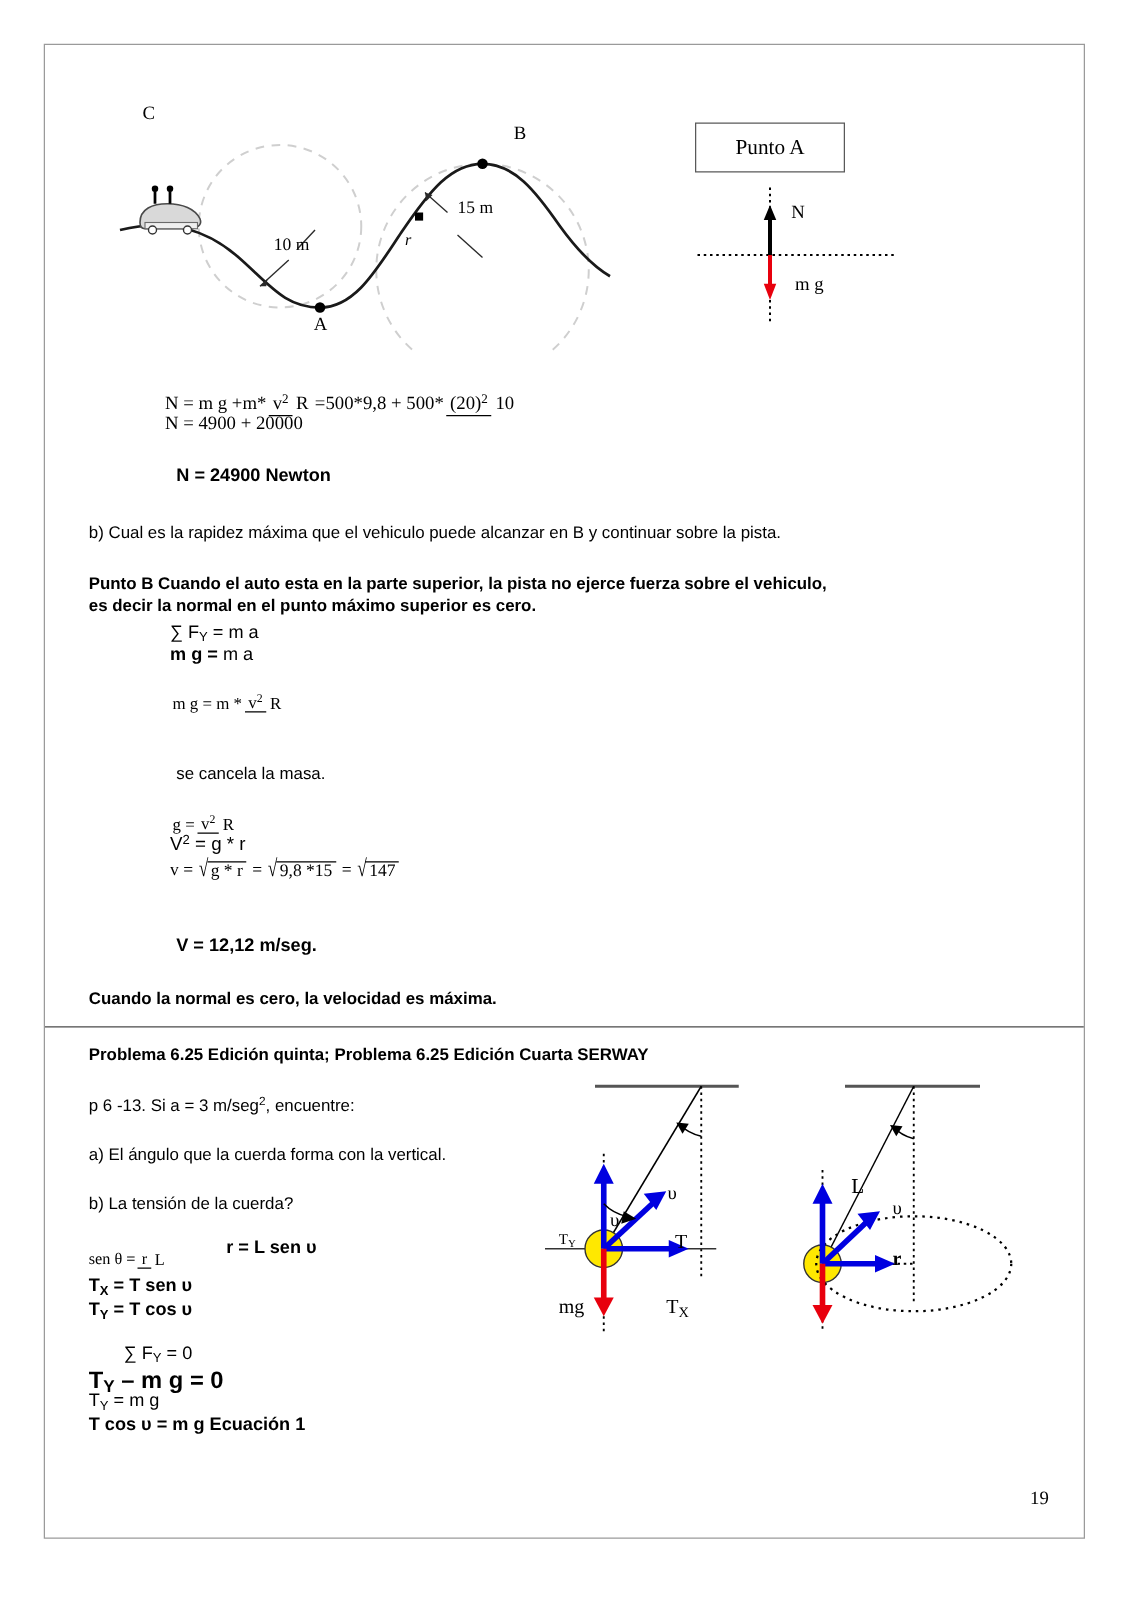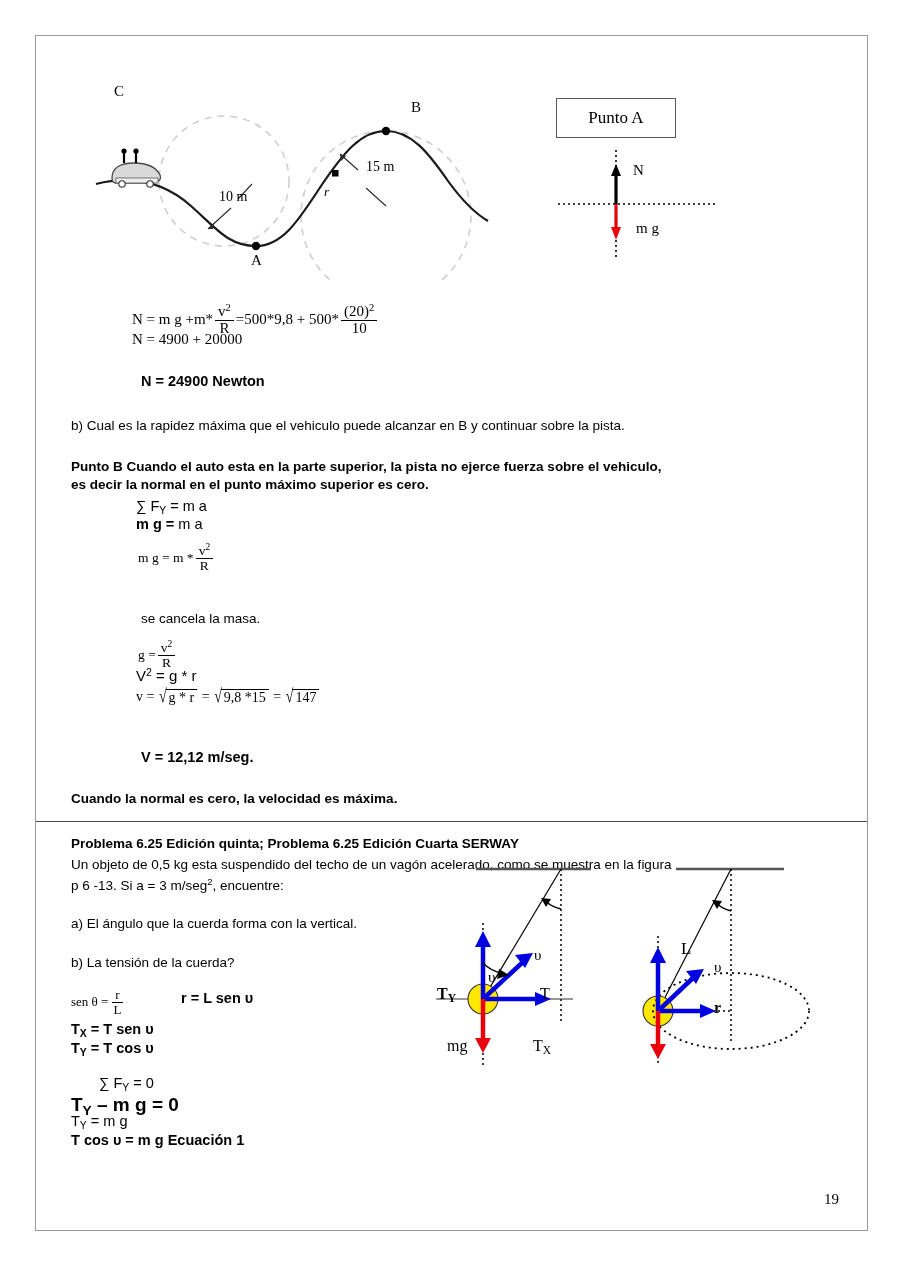--- a/index.html
+++ b/index.html
@@ -51,24 +51,23 @@
     position: absolute;
     font-family: "Liberation Serif", serif;
     font-size: 14px;
     color: #000;
     white-space: nowrap;
     display: flex;
     align-items: center;
   }
   .math .frac {
     display: inline-flex;
-    flex-direction: column;
     align-items: center;
     vertical-align: middle;
-    margin: 4px 2px;
+    margin: 16px 2px;
     line-height: 1.05;
   }
   .math .frac .num {
     border-bottom: 1.1px solid #000;
     padding: 0 3px 0px 3px;
   }
   .math .frac .den { padding: 0px 3px 0 3px; }
   .rad {
     display: inline-flex;
     align-items: stretch;
@@ -256,21 +255,20 @@
       </span>
   </div>
 
   <div class="txt bold" style="left:105px; top:712px; font-size:14.5px;">V = 12,12 m/seg.</div>
 
   <div class="txt bold" style="left:35px; top:755px;">Cuando la normal es cero, la velocidad es máxima.</div>
 
   <div class="sec-divider" style="top:785px;"></div>
 
   <div class="txt bold" style="left:35px; top:800px;">Problema 6.25 Edición quinta; Problema 6.25 Edición Cuarta   SERWAY</div>
-  <div class="txt" style="left:35px; top:821px;">Un objeto de 0,5 kg esta suspendido del techo de un vagón acelerado, como se muestra en la figura</div>
   <div class="txt" style="left:35px; top:840px;">
     <span>p 6 -13. Si a = 3 m/seg</span><sup class="sup">2</sup><span>, encuentre:</span>
   </div>
 
   <div class="txt" style="left:35px; top:880px;">a) El ángulo que la cuerda forma con la vertical.</div>
   <div class="txt" style="left:35px; top:919px;">b) La tensión de la cuerda?</div>
 
   <div class="math" style="left:35px; top:948px; font-size:13px;">
     <span>sen θ  =</span>
     <span class="frac">
@@ -334,21 +332,21 @@
       <line x1="52" y1="148" x2="52" y2="190" stroke="#e8000d" stroke-width="4.5"></line>
       <polygon points="52,202 44,187 60,187" fill="#e8000d"></polygon>
 
       <path d="M 52 112 A 36 36 0 0 0 70 122" fill="none" stroke="#000" stroke-width="1.3"></path>
       <polygon points="68,118 78,124 66,128" fill="#000"></polygon>
     </svg>
   </div>
   <div class="txt serif" style="left:498px; top:910px; font-size:15px;">υ</div>
   <div class="txt serif" style="left:452px; top:932px; font-size:15px;">υ</div>
   <div class="txt serif" style="left:504px; top:948px; font-size:16px;">T</div>
-  <div class="txt serif" style="left:401px; top:948px; font-size:16px;font-weight:bold;">
+  <div class="txt serif" style="left:411px; top:948px; font-size:12px;">
     <span>T</span><span class="sub">Y</span>
   </div>
   <div class="txt serif" style="left:497px; top:1000px; font-size:16px;">
     <span>T</span><span class="sub">X</span>
   </div>
   <div class="txt serif" style="left:411px; top:1000px; font-size:16px;">mg</div>
 
   <div class="svgwrap" style="left:600px; top:815px;">
     <svg width="230" height="220" viewBox="0 0 230 220">
 

